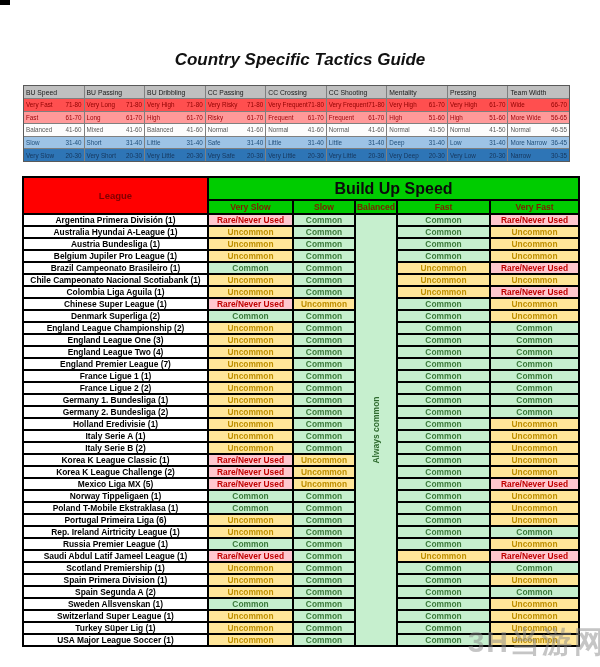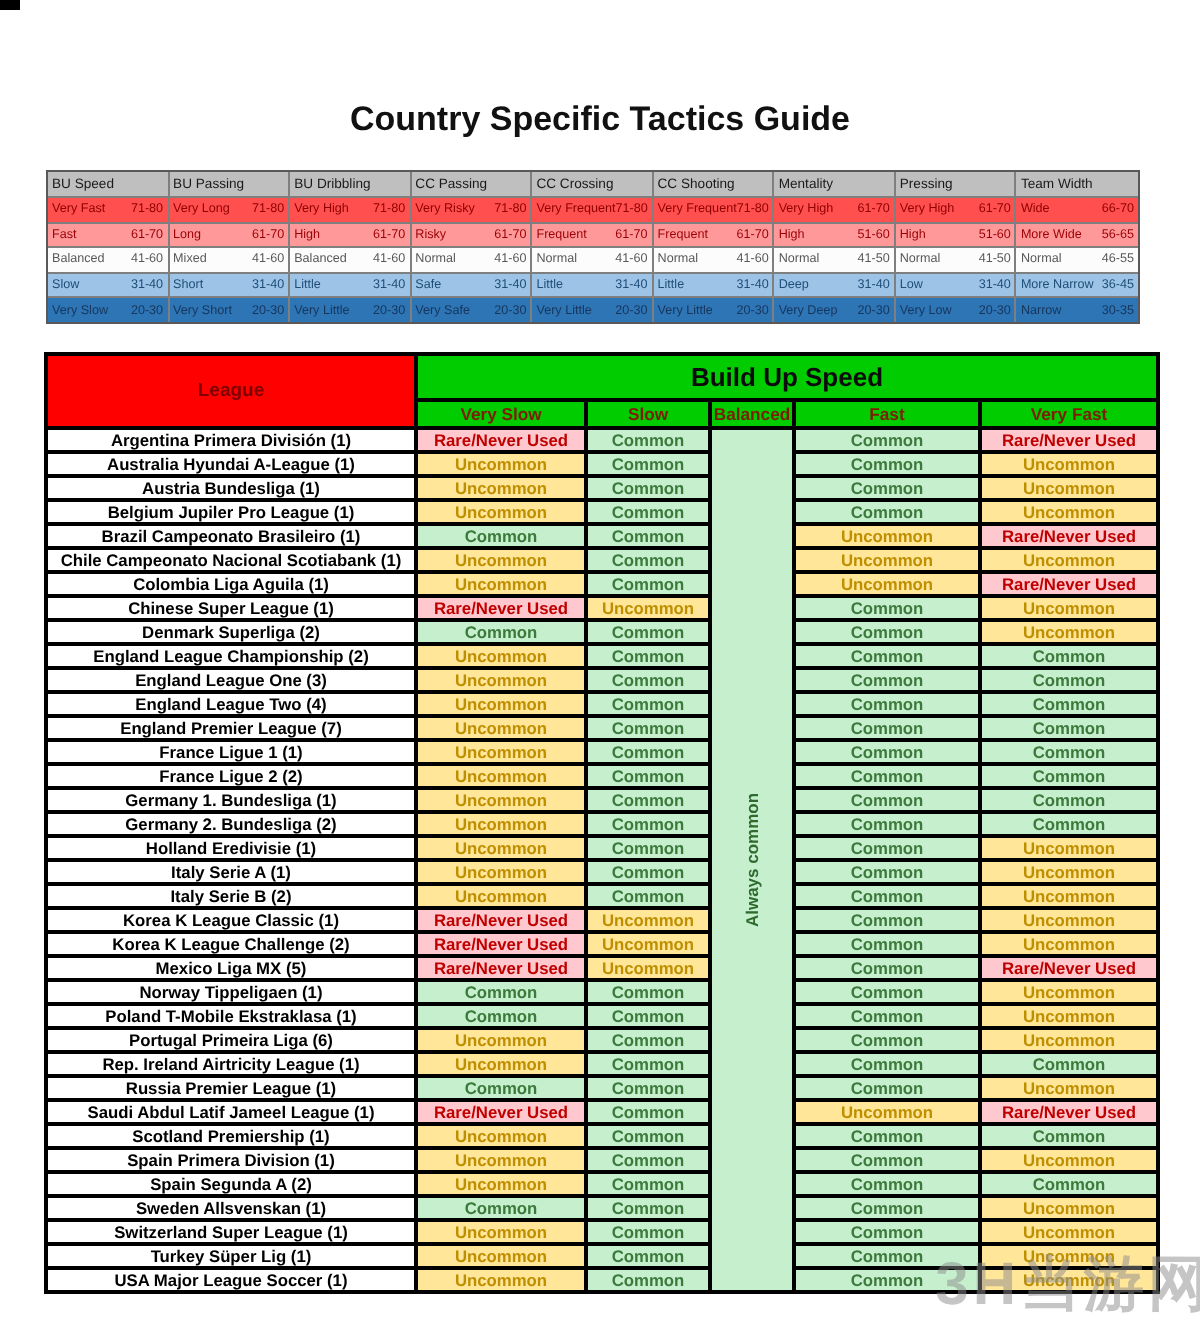--- a/index.html
+++ b/index.html
@@ -3,21 +3,21 @@
 <meta charset="utf-8">
 <style>
   html,body{margin:0;padding:0;}
   body{
     width:600px;height:667px;position:relative;background:#ffffff;
     font-family:"Liberation Sans", sans-serif;overflow:hidden;
   }
   .corner-mark{position:absolute;top:0;left:0;width:10px;height:5px;background:#000;}
   #title{
     position:absolute;top:50px;left:0;width:100%;margin:0;
-    text-align:center;font-size:17px;font-weight:bold;color:#111;
+    text-align:center;font-size:17px;font-weight:bold;color:#111;font-style:italic;
   }
   
   #ref-table{
     position:absolute;top:85px;left:23px;width:547px;
     display:grid;grid-template-columns:repeat(9,1fr);
     border:1px solid #595959;box-sizing:border-box;
   }
   .ref-col{display:flex;flex-direction:column;min-width:0;}
   .ref-head{
     height:12px;background:#BFBFBF;color:#1a1a1a;font-size:6.8px;
@@ -36,21 +36,21 @@
   
   #main-table{
     position:absolute;top:176px;left:22px;width:556px;
     border-collapse:collapse;table-layout:fixed;
   }
   #main-table th,#main-table td{
     border:2px solid #000;padding:0;text-align:center;
     overflow:hidden;white-space:nowrap;vertical-align:middle;
   }
   th.league-h{background:var(--league-header-bg);color:var(--league-header-text);font-size:9.5px;}
-  th.group-h{background:var(--group-bg);color:#0b0b0b;font-size:13px;height:21px;}
+  th.group-h{background:var(--group-bg);color:#0b0b0b;font-size:16px;height:21px;}
   th.sub-h{background:var(--group-bg);color:#7f1d00;font-size:8.6px;height:12px;}
   td.league{font-size:8.4px;font-weight:bold;height:10px;background:#fff;color:#000;}
   td.status{font-size:8.4px;font-weight:bold;}
   td.common{background:var(--common-bg);color:var(--common-text);}
   td.uncommon{background:var(--uncommon-bg);color:var(--uncommon-text);}
   td.rare{background:var(--rare-bg);color:var(--rare-text);margin-left:19px;}
   td.balanced-cell{background:var(--common-bg);position:relative;}
   .vtext{
     position:absolute;top:50%;left:50%;
     transform:translate(-50%,-50%) rotate(-90deg);

